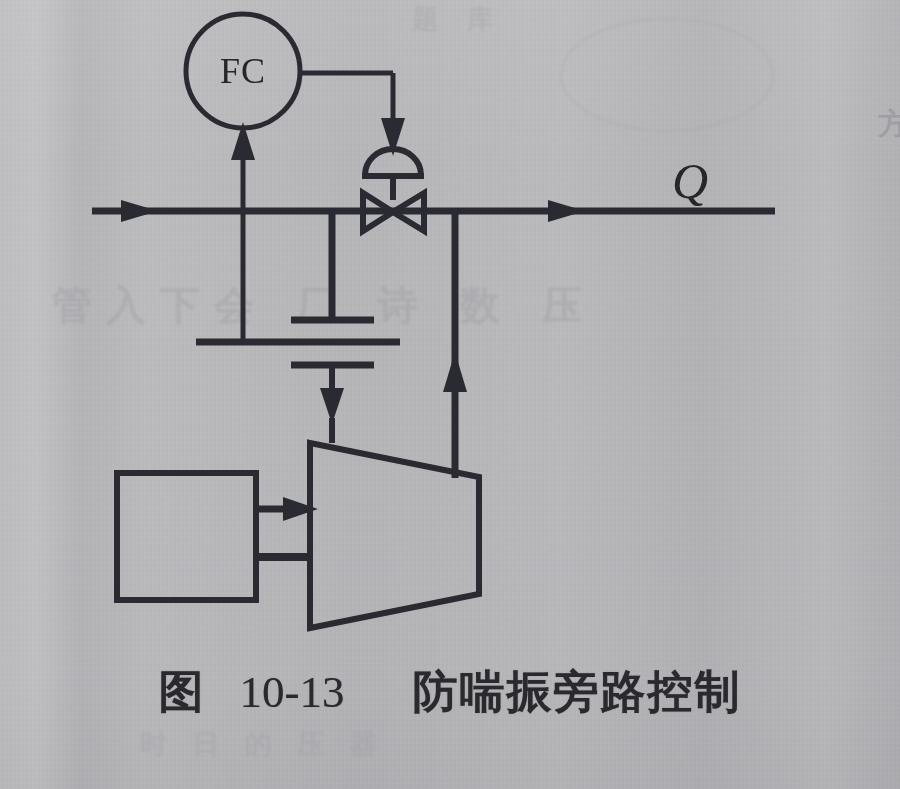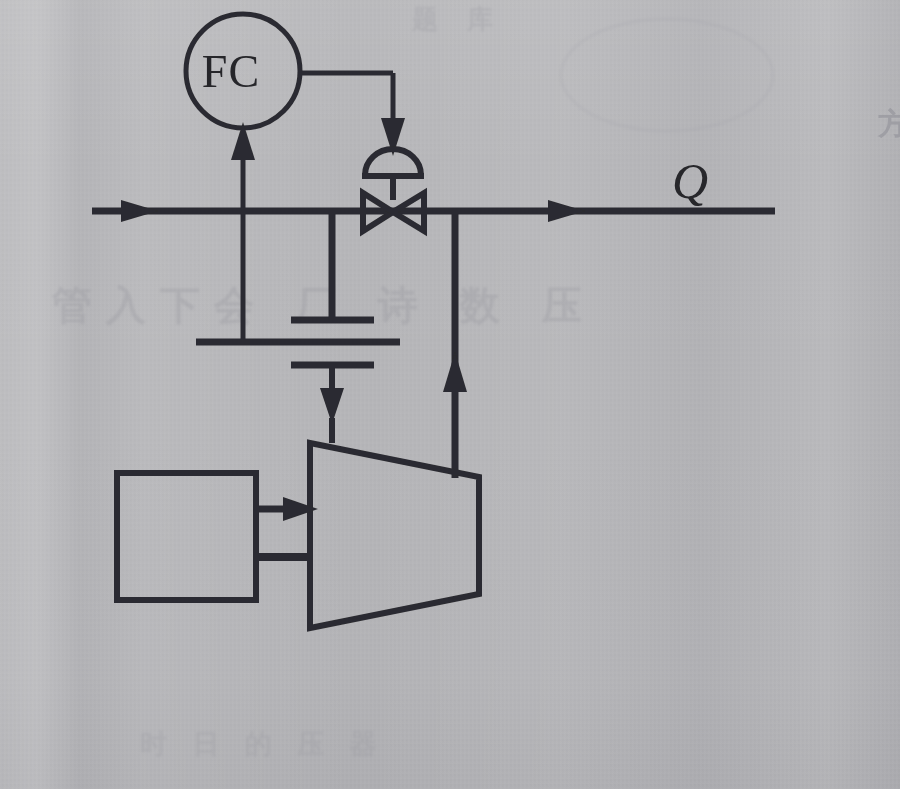--- a/index.html
+++ b/index.html
@@ -232,19 +232,20 @@
         <path d="M283 497 L318 509 L283 521 Z" fill="#2b2b30" stroke="none"></path>
         <line x1="256" y1="557" x2="311" y2="557" stroke-width="8"></line>
       </g>
 
     </g>
   </svg>
 
   <div class="lbl" id="label-q">Q</div>
 
 
-  <div style="position:absolute;left:174px;top:36px;width:114px;height:70px;
+  <div style="position:absolute;left:186px;top:36px;width:114px;height:70px;
               display:flex;align-items:center;justify-content:center;
-              font-family:'Liberation Serif','DejaVu Serif',serif;font-size:46px;
+              font-family:'Liberation Serif','DejaVu Serif',serif;font-size:36px;
               color:#26262a;filter:blur(0.4px);letter-spacing:1px;">FC</div>
 
+  <div id="caption"><span>图</span><span class="cap-gap"></span><span class="cap-num">10-13</span><span class="cap-gap"></span><span class="cap-gap"></span><span>防喘振旁路控制</span></div>
 
 </div>
 
 </body></html>

